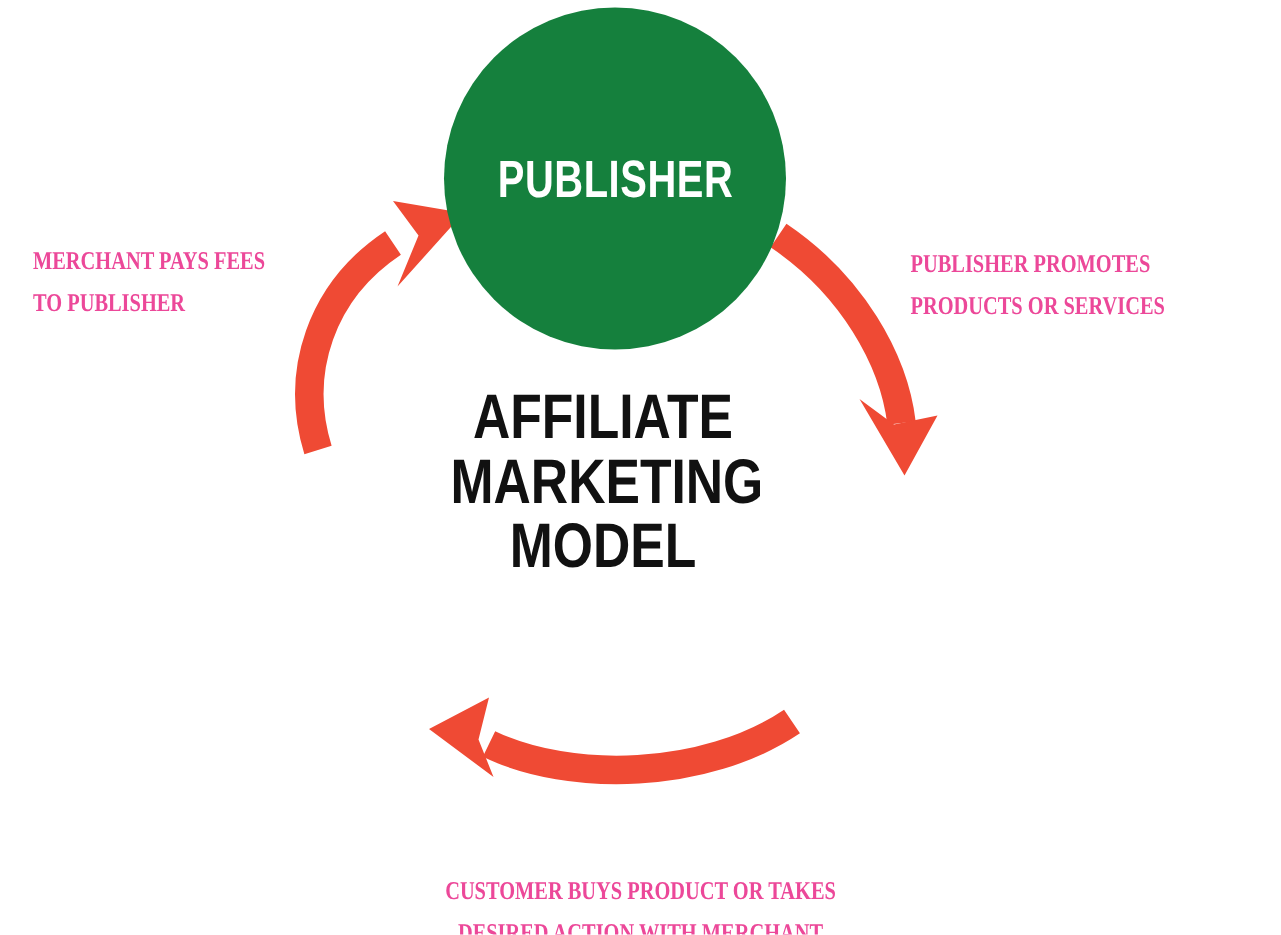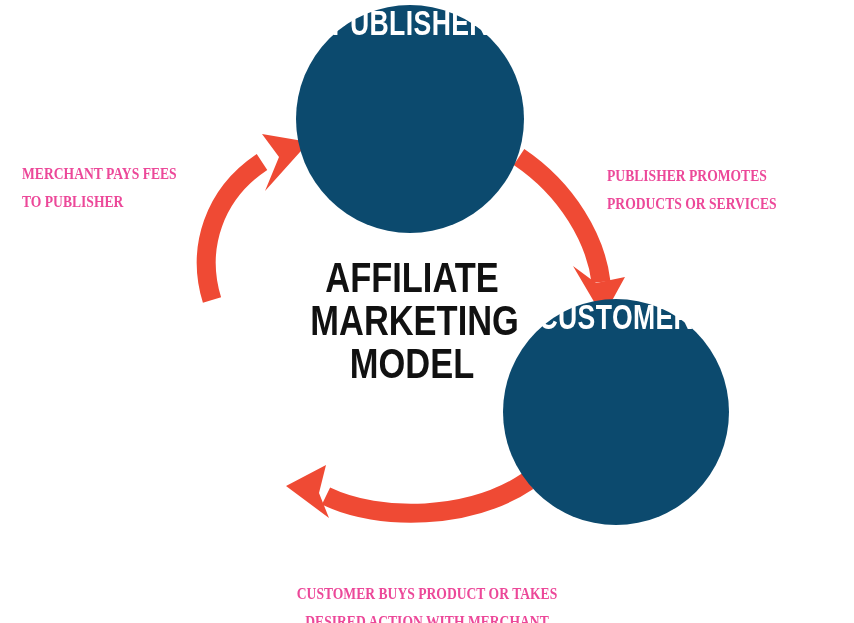--- a/index.html
+++ b/index.html
@@ -22,22 +22,23 @@
   #arrow-layer {
     position: absolute;
     left: 0;
     top: 0;
     width: 854px;
     height: 623px;
   }
   .node {
     position: absolute;
     border-radius: 50%;
-    background: #0c4a6e;
+    background: #15803d;
     display: flex;
+    align-items: center;
     justify-content: center;
   }
   .node-label {
     color: #ffffff;
     font-family: "Liberation Sans Narrow", "Liberation Sans", sans-serif;
     font-weight: bold;
     font-size: 35px;
     letter-spacing: 0.5px;
     transform: scaleX(0.76);
     transform-origin: center center;
@@ -60,21 +61,21 @@
   }
   #node-customer {
     left: 503px;
     top: 299px;
     width: 226px;
     height: 226px;
     z-index: 3;
   }
   #center-title {
     position: absolute;
-    left: 288px;
+    left: 278px;
     top: 256px;
     width: 248px;
     text-align: center;
     z-index: 4;
   }
   #center-title .title-line {
     display: block;
     color: #111111;
     font-family: "Liberation Sans Narrow", "Liberation Sans", sans-serif;
     font-weight: bold;
@@ -146,23 +147,20 @@
       <path d="M 528 481 C 470 520 380 522 326 496" fill="none" stroke="#ef4a34" stroke-width="19" stroke-linecap="butt"></path>
       <path d="M 286 486 L 326 465 L 319 493 L 329 518 Z" fill="#ef4a34"></path>
     </g>
   </svg>
 
   <div class="node" id="node-publisher">
     <span class="node-label">PUBLISHER</span>
   </div>
 
 
-  <div class="node" id="node-customer">
-    <span class="node-label">CUSTOMER</span>
-  </div>
 
   <div id="center-title">
     <span class="title-line">AFFILIATE</span>
     <span class="title-line">MARKETING</span>
     <span class="title-line">MODEL</span>
   </div>
 
   <div class="caption" id="caption-merchant-fees">
     <span class="cap-line">MERCHANT PAYS FEES</span>
     <span class="cap-line">TO PUBLISHER</span>

